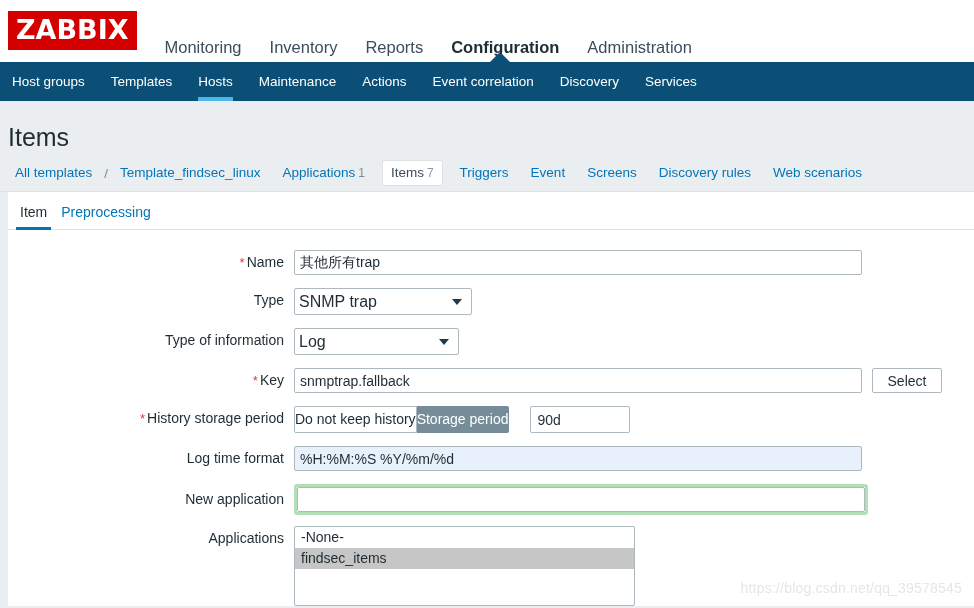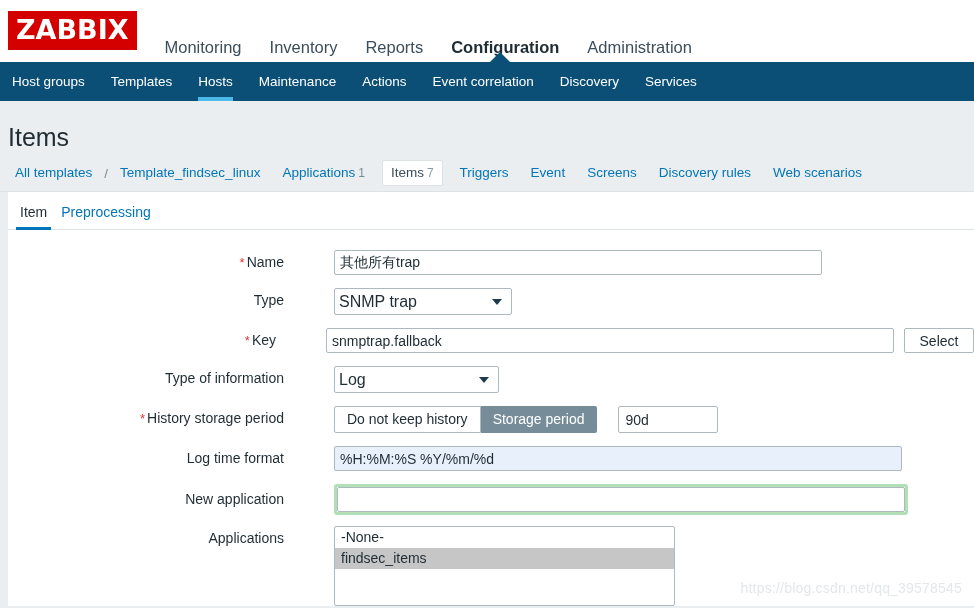--- a/index.html
+++ b/index.html
@@ -150,21 +150,20 @@
     height: 3px;
     background: #0275b8;
   }
 
   
   .form { padding: 20px 0 0 0; }
   .row {
     display: flex;
     align-items: flex-start;
     margin-bottom: 13px;
-    gap: 40px;
   }
   .lbl {
     width: 286px;
     text-align: right;
     padding-right: 10px;
     font-size: 14px;
     color: #1f2c33;
     line-height: 24px;
     white-space: nowrap;
   }
@@ -176,21 +175,21 @@
     border: 1px solid #aeb8bf;
     background: #ffffff;
     font-size: 14px;
     color: #1f2c33;
     padding: 2px 5px;
     font-family: "Liberation Sans", sans-serif;
     border-radius: 2px;
     outline: none;
     line-height: 21px;
   }
-  .w-name { width: 488px; }
+  .w-name { width: 568px; }
   .w-key  { width: 568px; }
   .w-logfmt { width: 568px; background: #e8f1fb !important; }
   .w-newapp { width: 568px; }
 
   .greenwrap {
     border: 3px solid #b2dfb6;
     border-radius: 3px;
     padding: 0;
     display: inline-block;
     line-height: 0;
@@ -239,21 +238,21 @@
 
   
   .seg { display: flex; }
   .seg .segbtn {
     height: 27px;
     border: 1px solid #aeb8bf;
     background: #ffffff;
     color: #1f2c33;
     font-size: 14px;
     font-family: "Liberation Sans", sans-serif;
-    padding: 0 12px;
+    padding: 0 0;
     cursor: pointer;
     line-height: 25px;
   }
   .seg .segbtn + .segbtn { border-left: none; }
   .seg .segbtn:first-child { border-radius: 2px 0 0 2px; }
   .seg .segbtn:last-child { border-radius: 0 2px 2px 0; }
   .seg .segbtn.on {
     background: #768d99;
     color: #ffffff;
     border-color: #768d99;
@@ -373,40 +372,40 @@
           <span class="selwrap">
             <select class="sel w-type">
               <option>SNMP trap</option>
             </select>
             <span></span>
           </span>
         </div>
       </div>
 
       <div class="row">
-        <div class="lbl"><span class="req">*</span><span>Key</span></div>
-        <div class="ctl">
-          <input class="txt w-key" type="text" value="snmptrap.fallback" style="">
-          <button class="btn">Select</button>
-        </div>
-      </div>
-
-      <div class="row">
         <div class="lbl">Type of information</div>
         <div class="ctl">
           <span class="selwrap">
             <select class="sel w-tinfo">
               <option>Log</option>
             </select>
             <span></span>
           </span>
         </div>
       </div>
 
       <div class="row">
+        <div class="lbl"><span class="req">*</span><span>Key</span></div>
+        <div class="ctl">
+          <input class="txt w-key" type="text" value="snmptrap.fallback" style="">
+          <button class="btn">Select</button>
+        </div>
+      </div>
+
+      <div class="row">
         <div class="lbl"><span class="req">*</span><span>History storage period</span></div>
         <div class="ctl">
           <div class="seg">
             <button class="segbtn">Do not keep history</button>
             <button class="segbtn on">Storage period</button>
           </div>
           <input class="seg-input" type="text" value="90d" style="">
         </div>
       </div>
 

